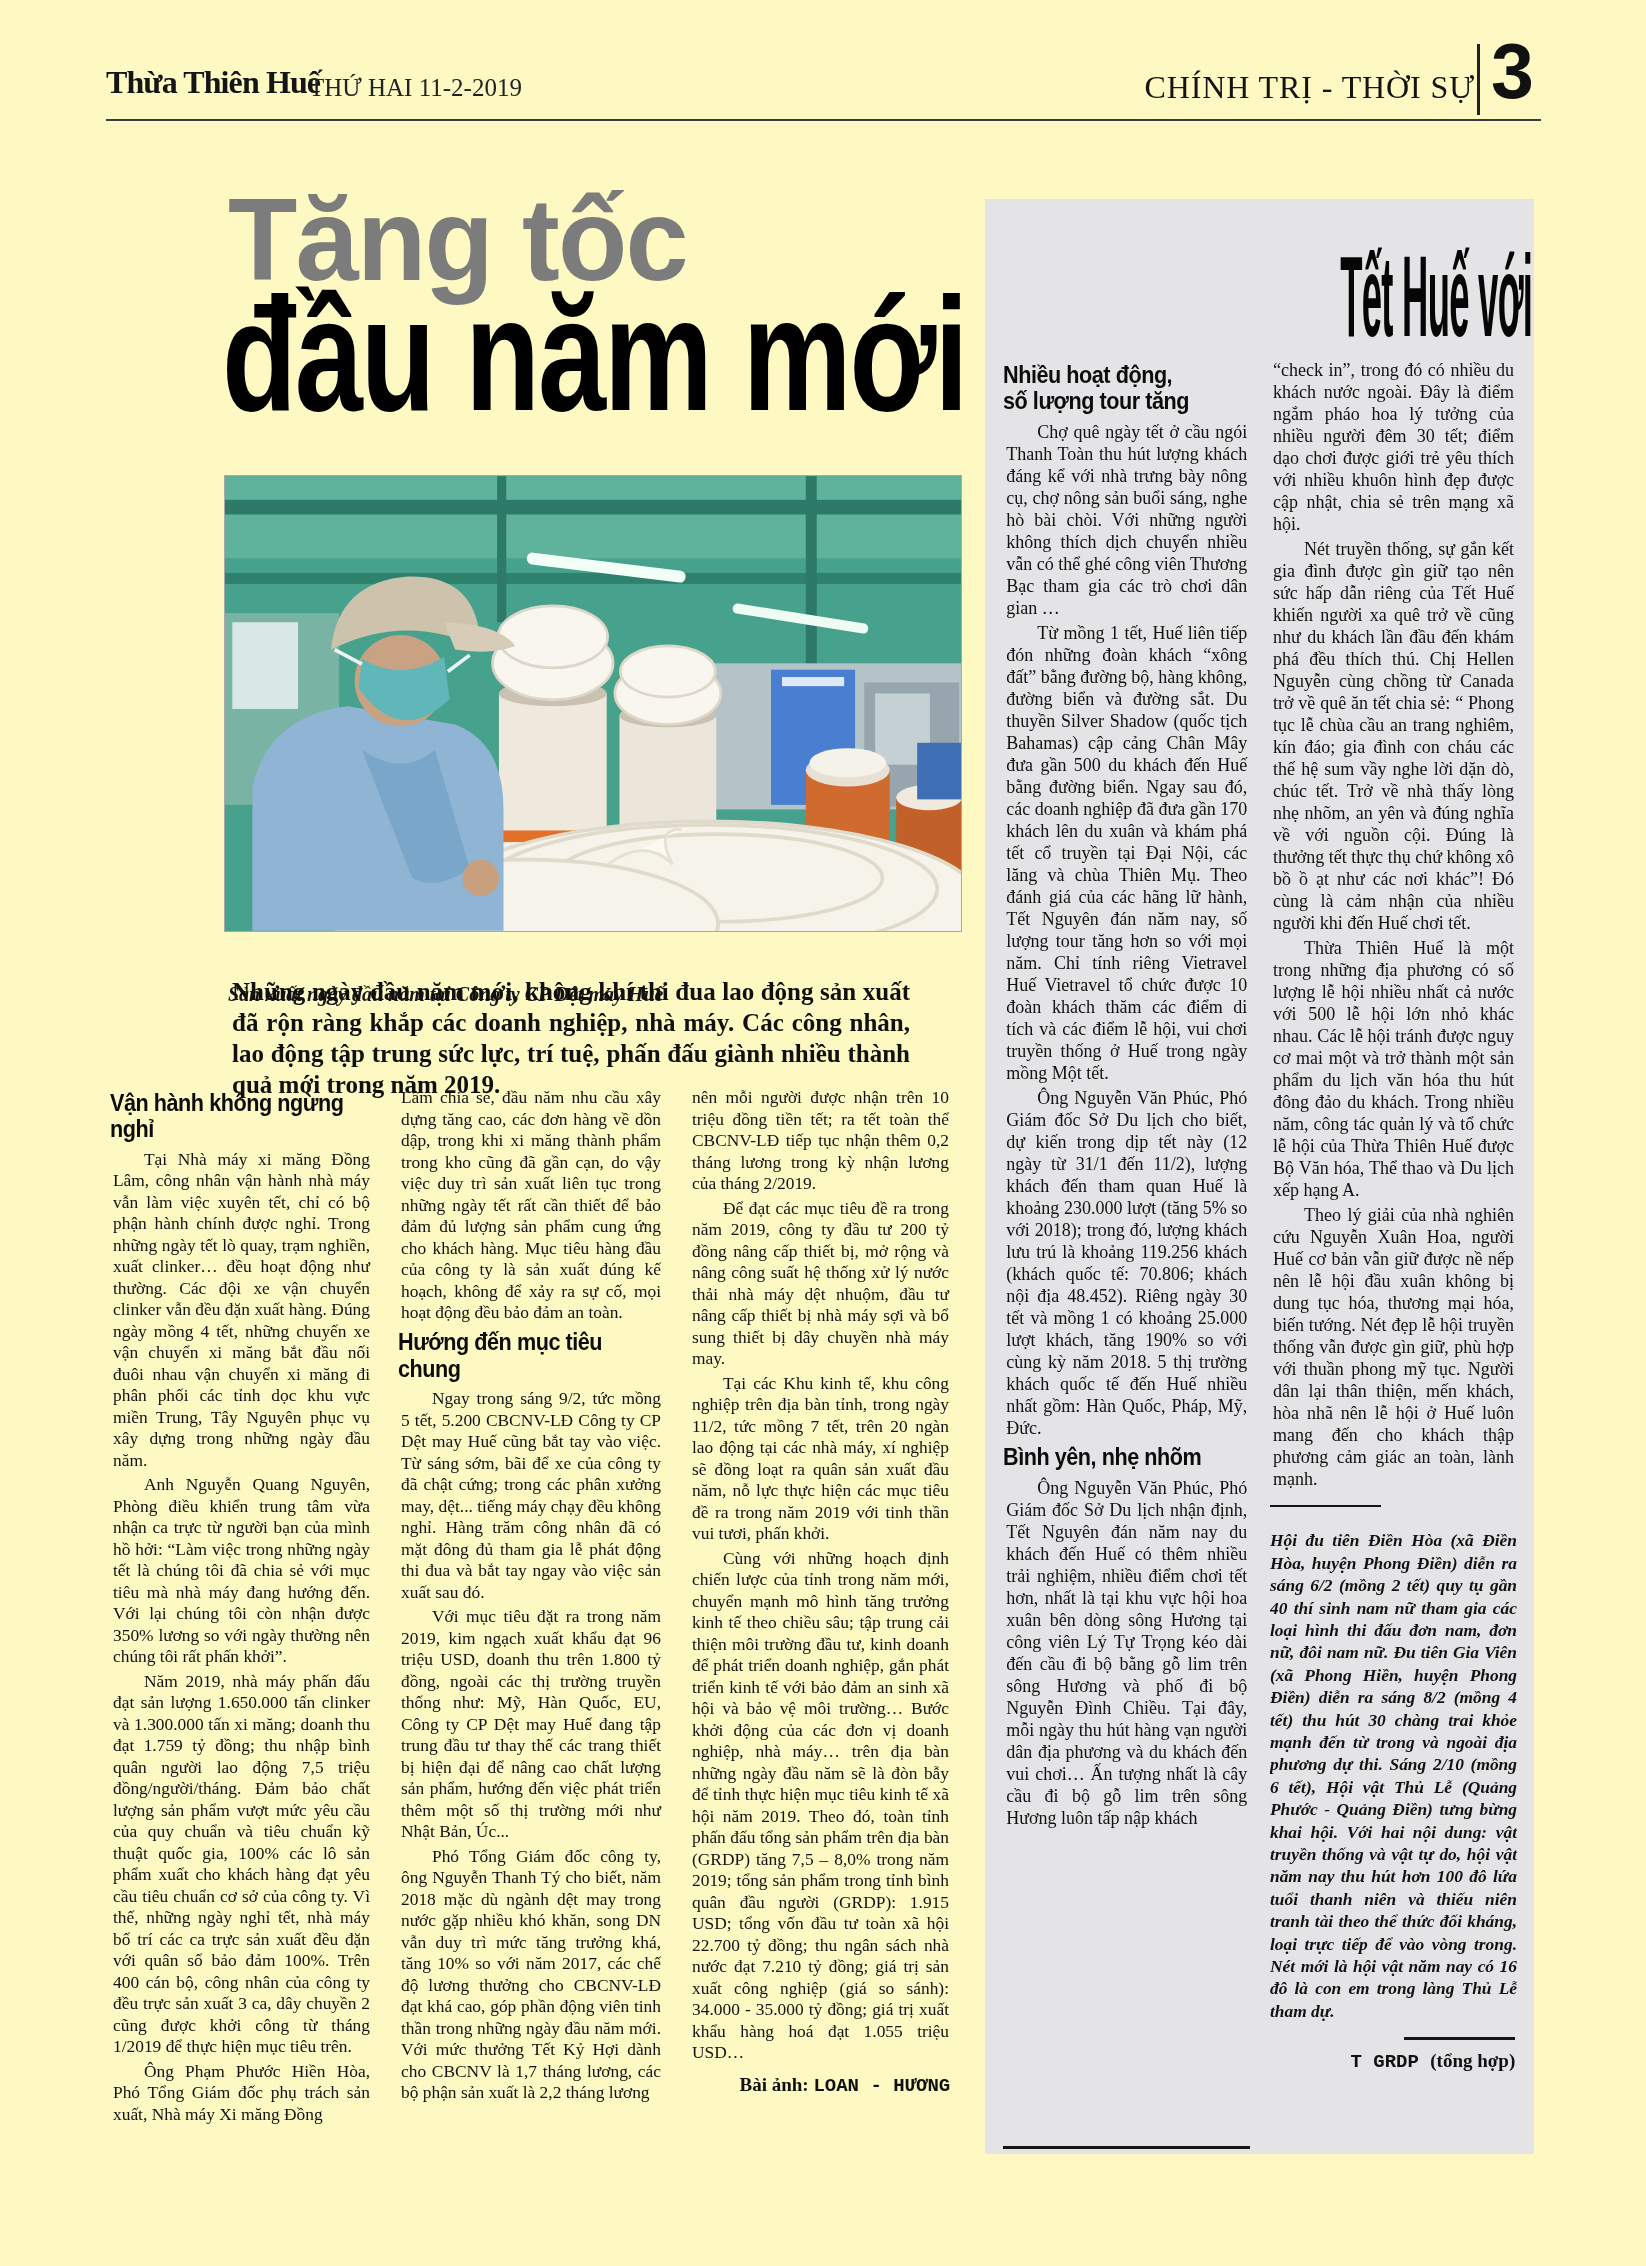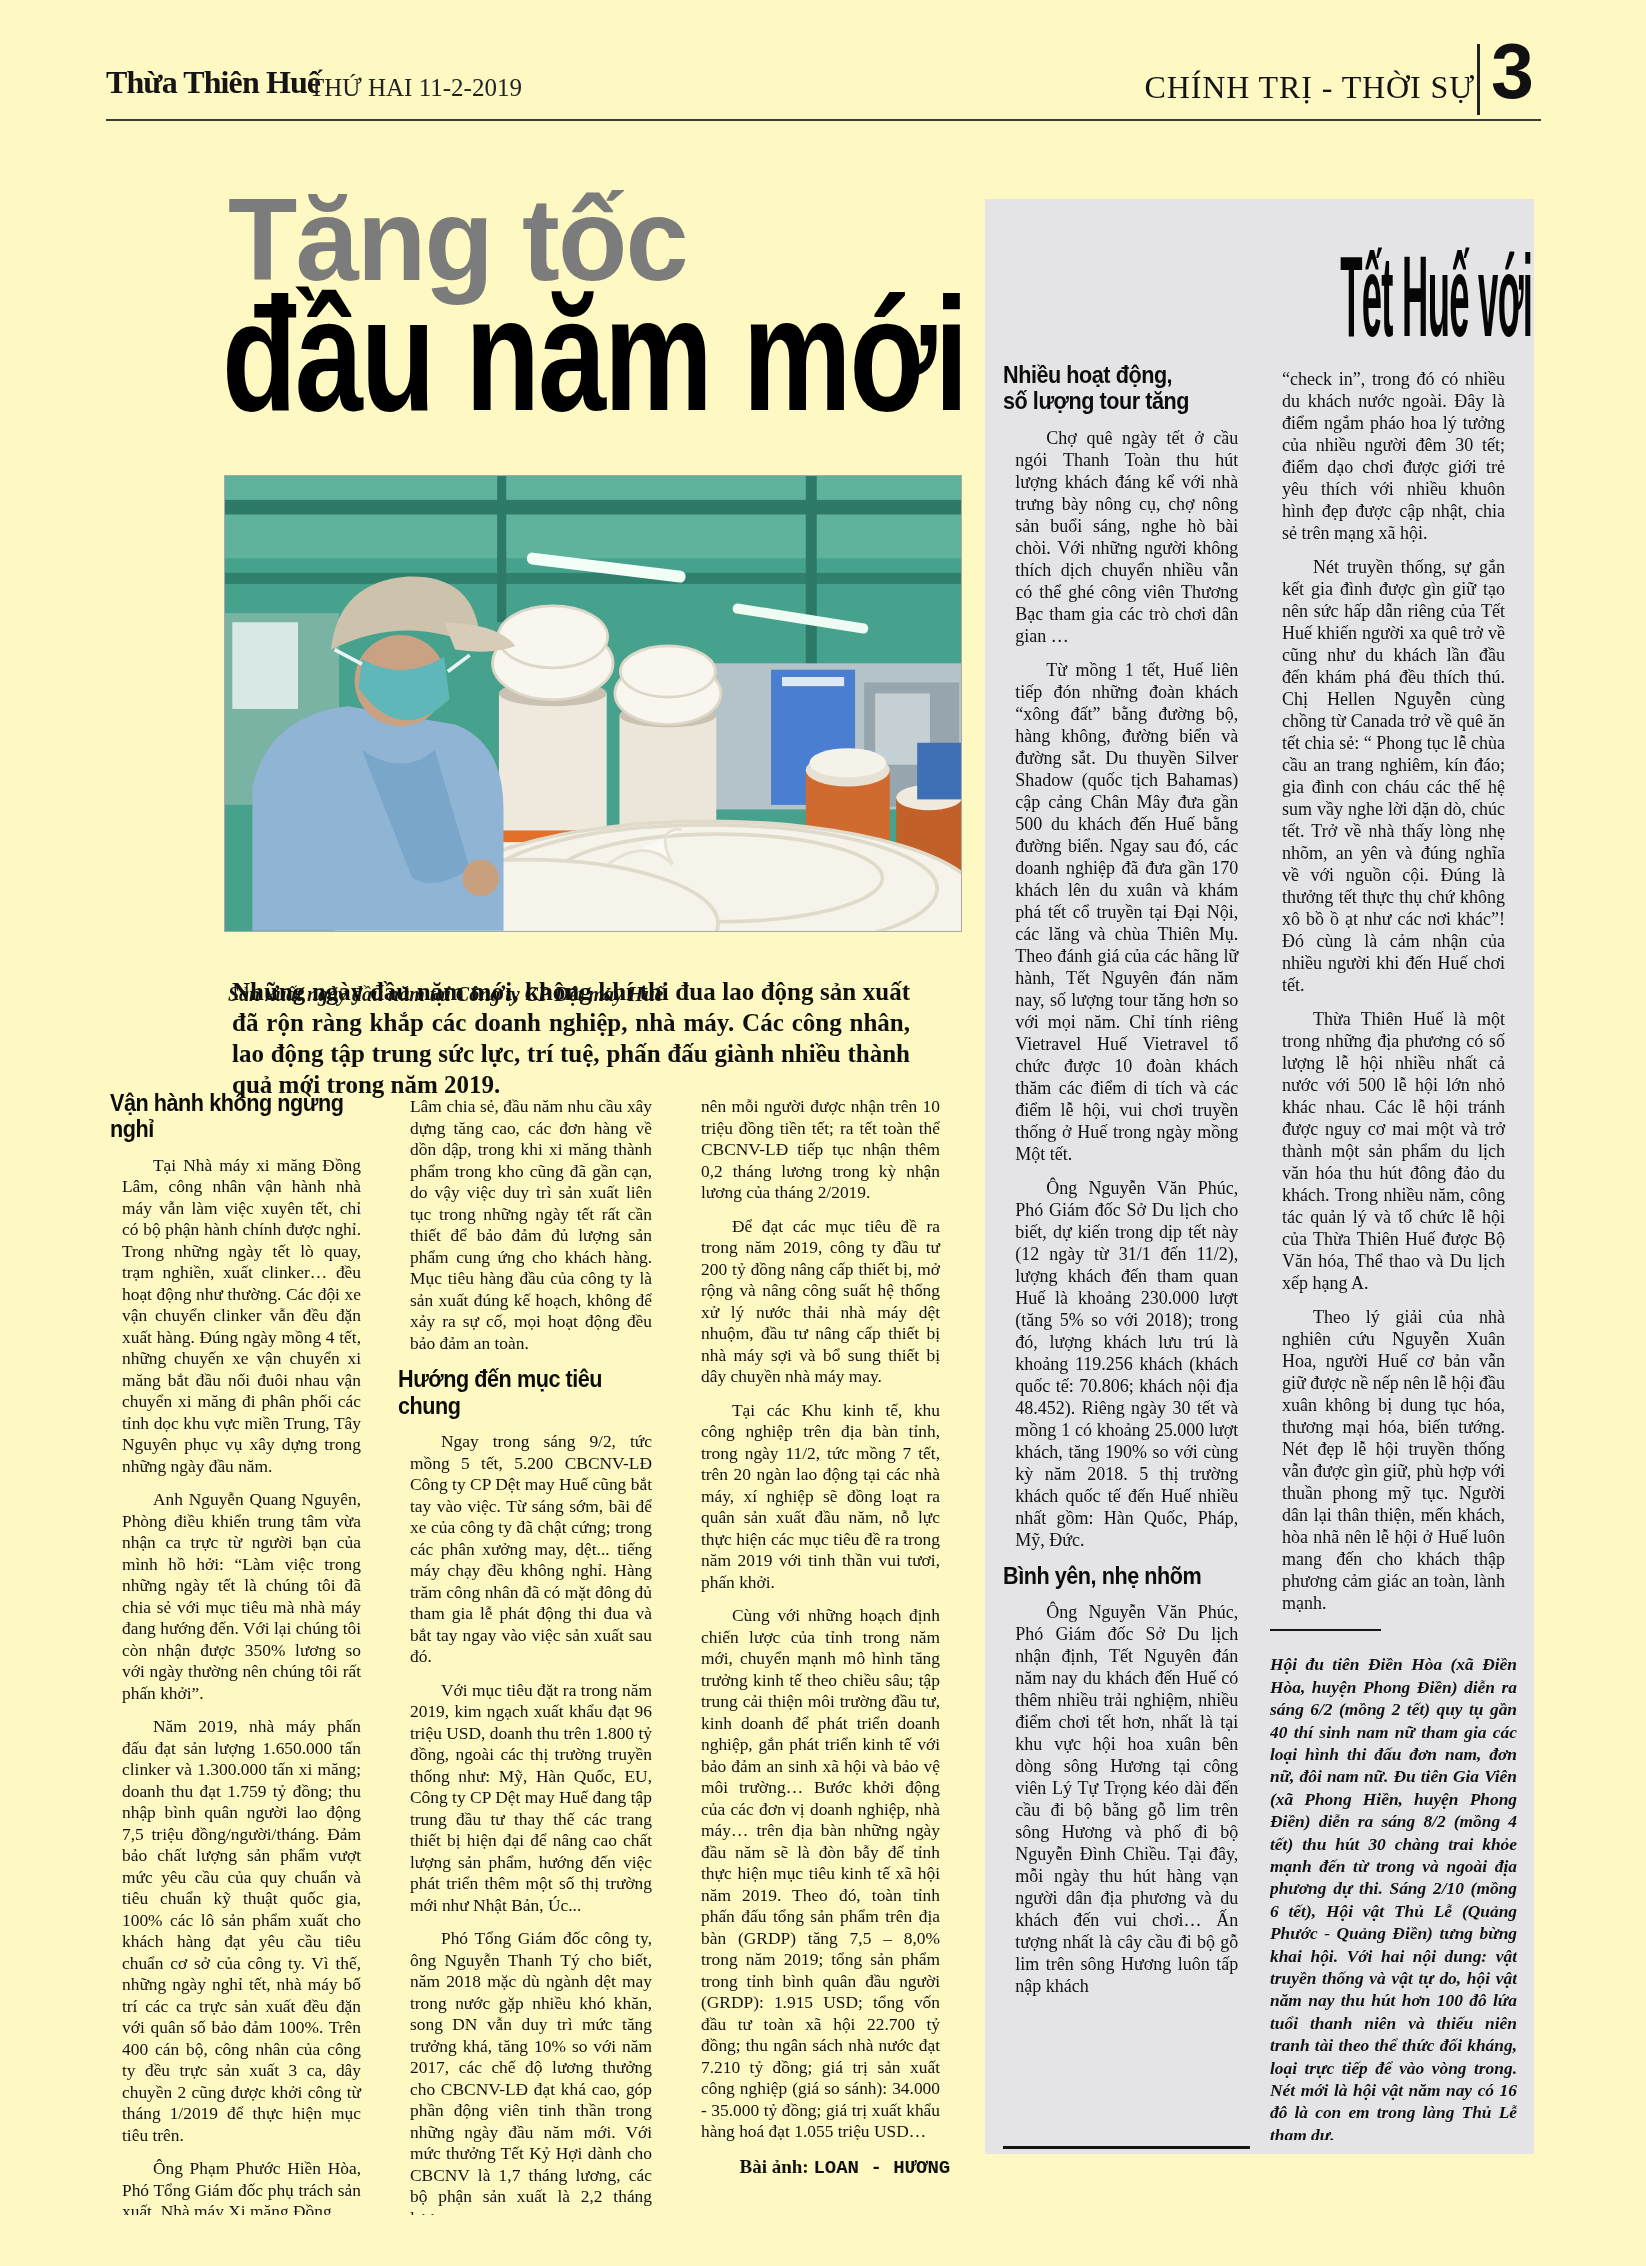--- a/index.html
+++ b/index.html
@@ -21,21 +21,21 @@
   
   #photo{left:224px;top:475px;width:736px;height:455px;border:0.9px solid #a9a9a9;background:#43a08b;}
   #caption{left:228px;top:938px;width:731px;font:bold italic 20px/1.2 "Liberation Serif",serif;font-style:italic;color:#161616;margin-top:44px;}
   
   #lead{left:232px;top:976px;width:678px;font:bold 25px/31px "Liberation Serif",serif;text-align:justify;color:#101010;}
   
   .mcol{top:1084px;height:1131px;overflow:hidden;}
   #mcol1{left:110px;width:263px;}
   #mcol2{left:398px;width:266px;}
   #mcol3{left:689px;width:263px;}
-  .para{font:17.4px/21.5px "Liberation Serif",serif;text-align:justify;margin:12px;}
+  .para{font:17.4px/21.5px "Liberation Serif",serif;text-align:justify;margin:3px;}
   .ind{text-indent:31px;}
   .subhead{margin:5.5px 0 6.4px;font:bold 24px/26.5px "Liberation Sans",sans-serif;color:#0c0c0c;white-space:pre-line;}
   .cnd{display:inline-block;transform:scaleX(.9);transform-origin:0 50%;letter-spacing:-0.5px;}
   .byline{text-align:right;font:bold 19px/24px "Liberation Serif",serif;margin-top:9.1px;padding-right:1.8px;}
   .byline .bi{}
   .byline .b{font-style:normal;font-family:Liberation Mono, monospace;}
   
   #side-panel{left:985px;top:199px;width:549px;height:1955px;background:#e4e4e6;overflow:hidden;}
   #side-title-wrap{position:absolute;left:0;top:40px;width:100%;text-align:center;}
   #side-title{display:inline-block;font:bold 91px/1 "Liberation Sans",sans-serif;color:#060606;

